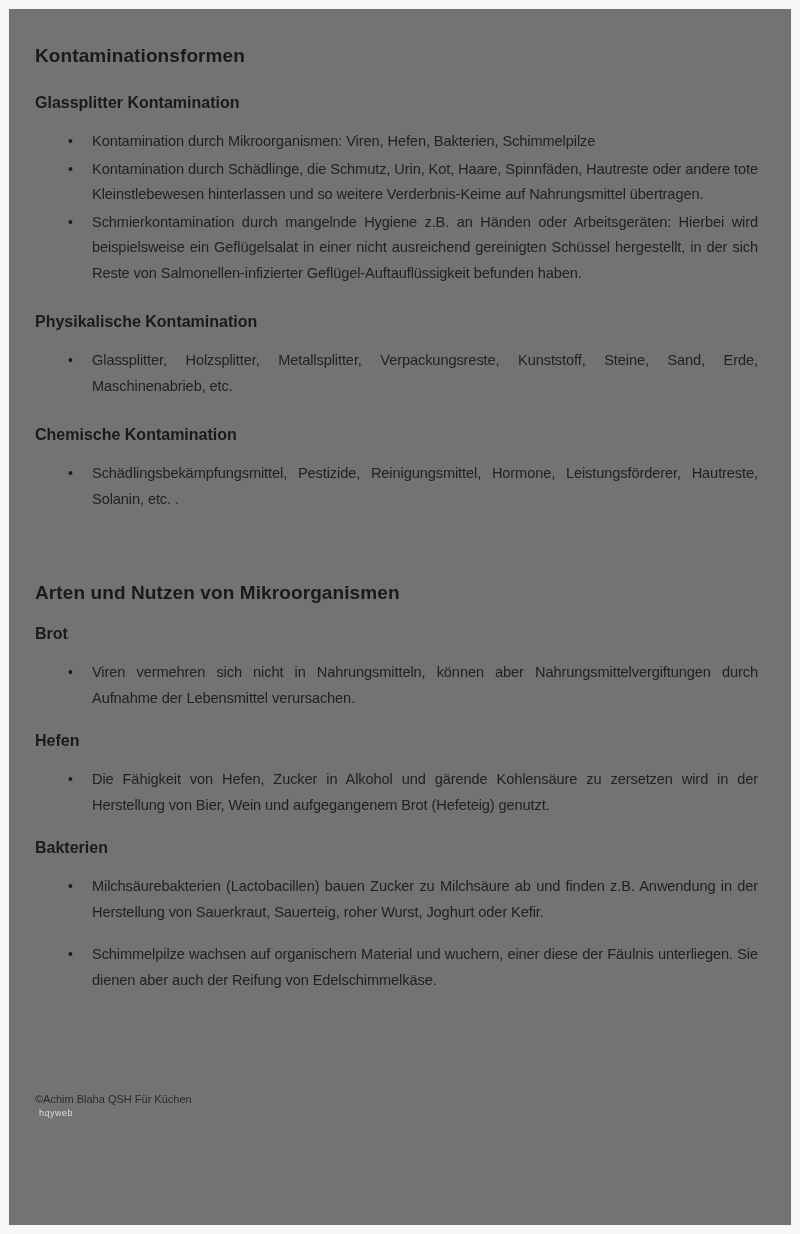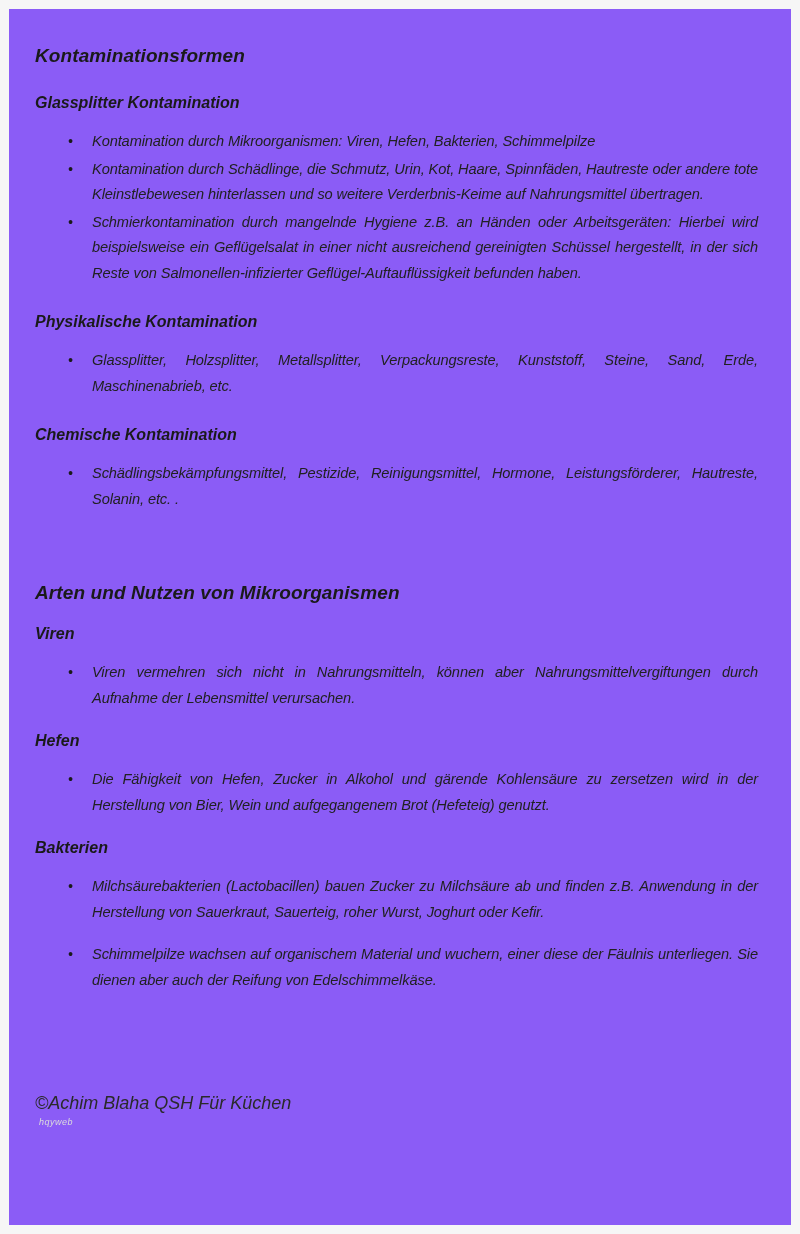--- a/index.html
+++ b/index.html
@@ -8,25 +8,24 @@
     box-sizing: border-box;
     background: #f6f6f6;              
     outline: 1px solid #d9d9d9;
     padding: 9px;
     font-family: "Liberation Sans", "DejaVu Sans", sans-serif;
     overflow: hidden;
   }
   .paper {
     width: 100%; height: 100%;
     box-sizing: border-box;
-    background: #8b5cf6;              
+    background: #737373;              
     padding: 0 33px 0 26px;
     color: #212121;
     overflow: hidden;
-    font-style: italic;
   }
   .doc-title {
     margin: 36px 0 0 0;
     font-size: 19px;
     font-weight: bold;
     color: #1a1a1a;
     letter-spacing: 0.1px;
   }
   .doc-title.second { margin-top: 70px; }
   .section-heading {
@@ -55,21 +54,21 @@
     font-size: 14px;
     line-height: 25.5px;
     color: #1a1a1a;
   }
   .bullet-text {
     display: block;
     text-align: justify;
   }
   .footer-line {
     margin: 100px 0 0 0;
-    font-size: 18px;
+    font-size: 11px;
     color: #2a2a2a;
   }
   .watermark {
     margin: 3px 0 0 4px;
     font-size: 9px;
     letter-spacing: 0.5px;
     color: #dcdcdc;
     user-select: none;
   }
 </style>
@@ -115,21 +114,21 @@
         <li>
           <span class="bullet-glyph">•</span>
           <span class="bullet-text">Schädlingsbekämpfungsmittel, Pestizide, Reinigungsmittel, Hormone, Leistungsförderer, Hautreste, Solanin, etc. .</span>
         </li>
       </ul>
     </div>
 
     <h1 class="doc-title second">Arten und Nutzen von Mikroorganismen</h1>
 
     <div class="part2">
-      <h2 class="section-heading">Viren</h2>
+      <h2 class="section-heading">Brot</h2>
       <ul class="bullet-list">
         <li>
           <span class="bullet-glyph">•</span>
           <span class="bullet-text">Viren vermehren sich nicht in Nahrungsmitteln, können aber Nahrungsmittelvergiftungen durch Aufnahme der Lebensmittel verursachen.</span>
         </li>
       </ul>
     </div>
 
     <div class="part2">
       <h2 class="section-heading">Hefen</h2>

